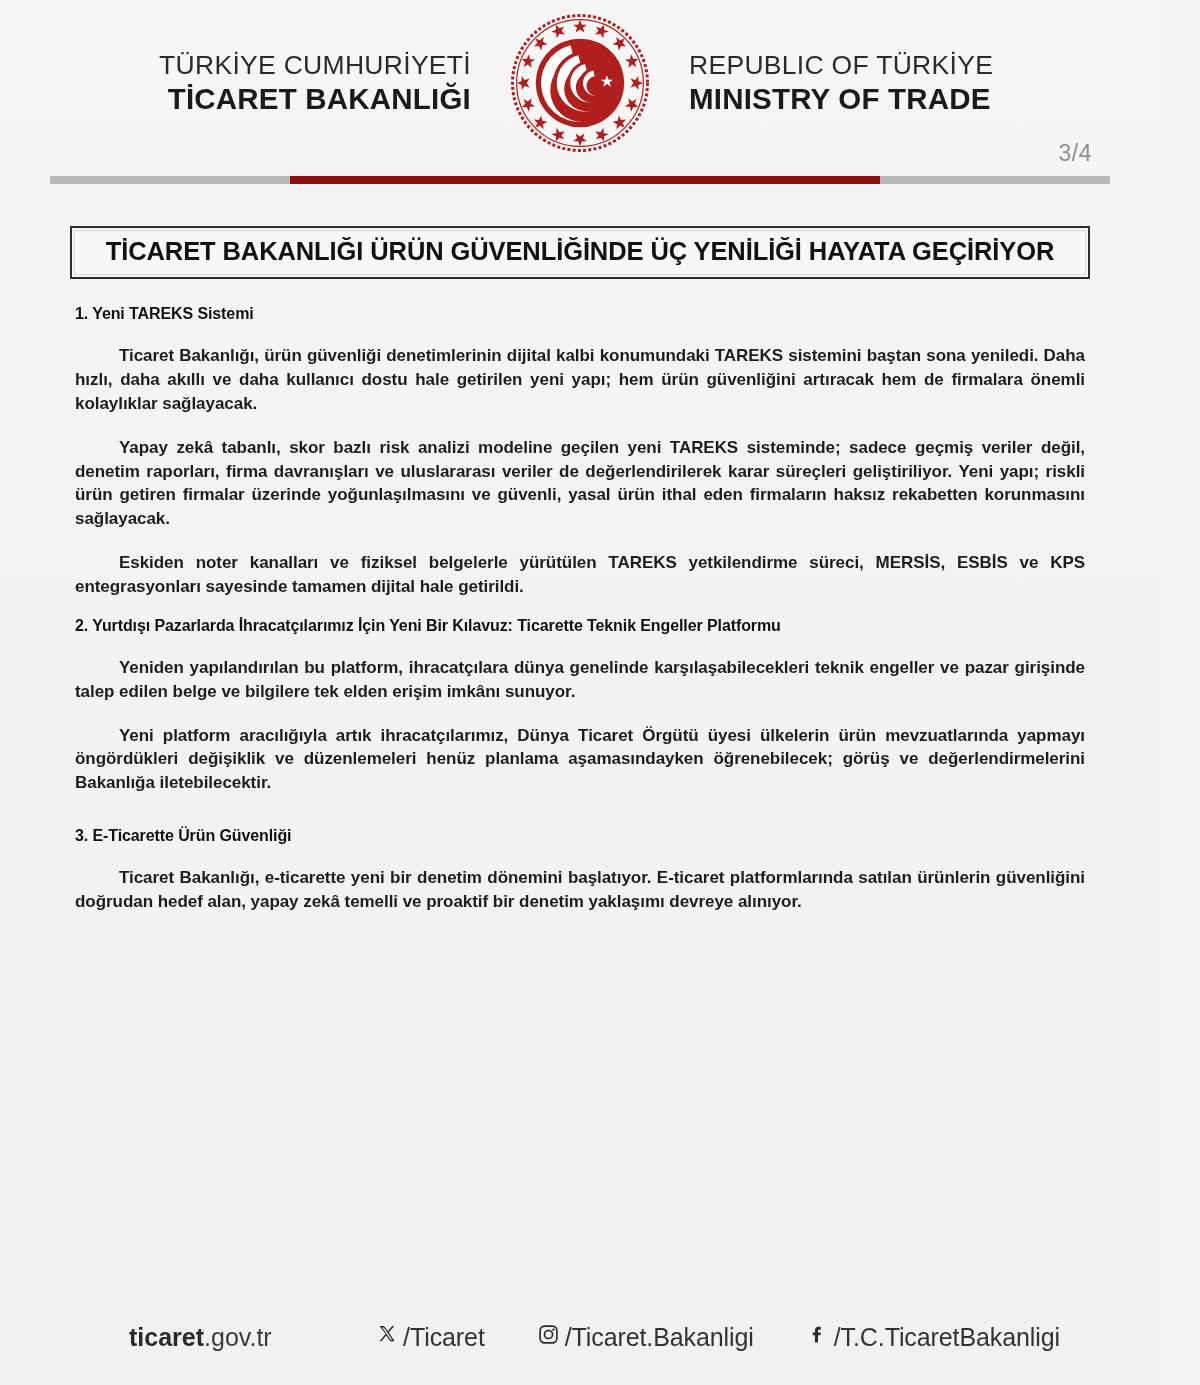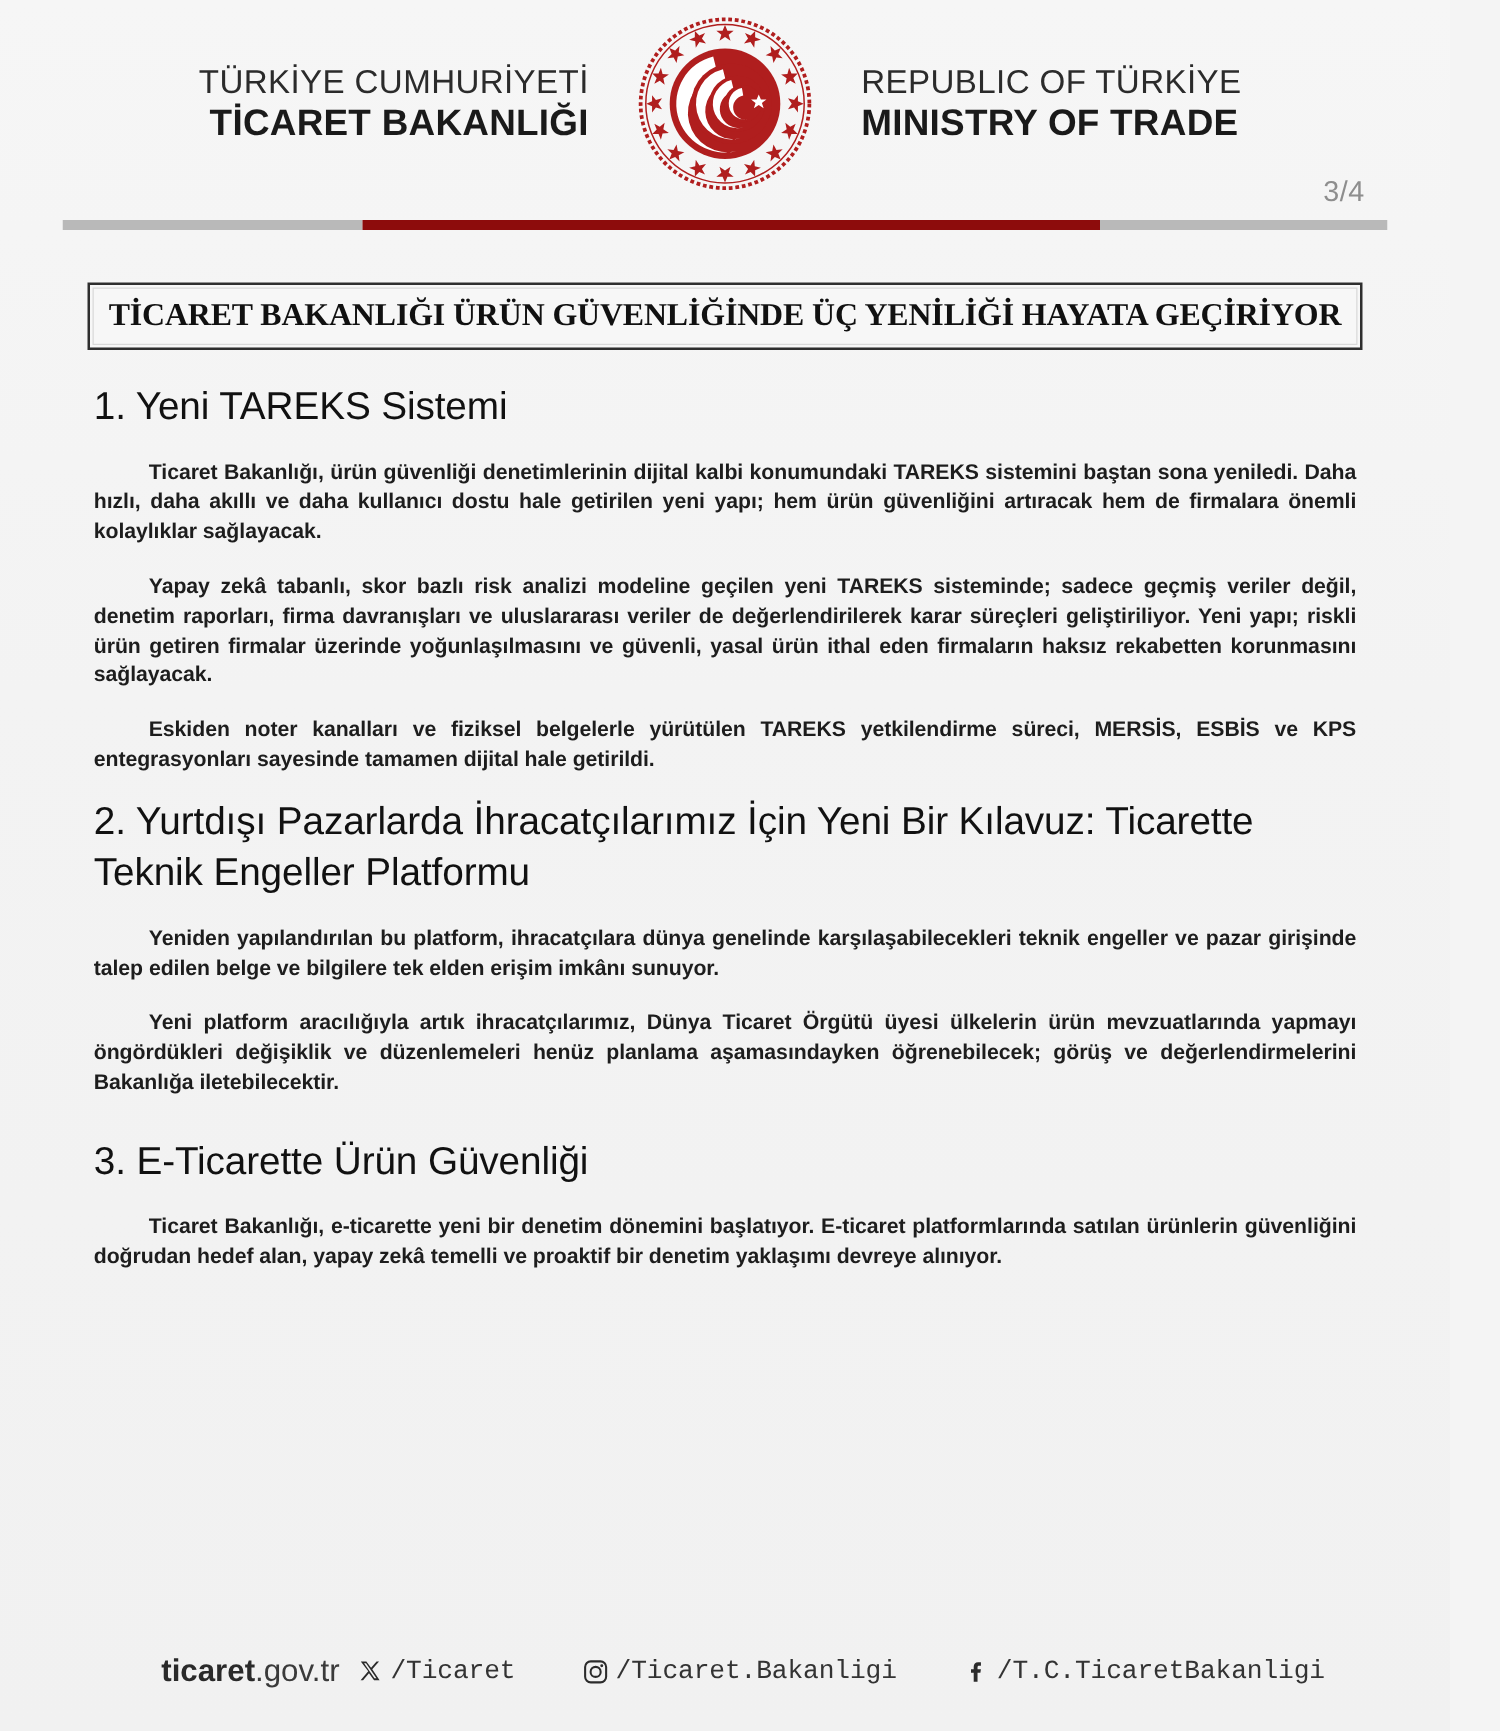--- a/index.html
+++ b/index.html
@@ -97,39 +97,38 @@
   .title-wrap {
     margin: 42px auto 0 auto;
     width: 1020px;
   }
   .title-box {
     border: 2px solid #2e2e2e;
     background: #f7f7f7;
     padding: 9px 6px 11px 6px;
     text-align: center;
     box-shadow: inset 0 0 0 2px #f7f7f7, inset 0 0 0 3px #d9d9d9;
-    font-family: Liberation Serif, serif;
   }
   .title-box-text {
     font-size: 25.5px;
     font-weight: 700;
     letter-spacing: -0.1px;
     color: #111;
     white-space: nowrap;
   }
 
   
   .content {
     width: 1010px;
     margin: 0 auto;
     padding-top: 24px;
   }
   h2.sec-head {
-    font-size: 31px;
-    font-weight: 400;
+    font-size: 16px;
+    font-weight: 700;
     color: #111;
     margin: 0 0 6px 0;
     line-height: 1.34;
     letter-spacing: -0.1px;
   }
   .sec-block { margin-bottom: 4px; }
   .sec-block.s2 { margin-top: 16px; }
   .sec-block.s3 { margin-top: 30px; }
 
   p.para {
@@ -167,26 +166,25 @@
   .brand span.tld { font-weight: 400; color: #3a3a3a; }
 
   .socials {
     margin-left: auto;
     display: flex;
     align-items: center;
     gap: 52px;
   }
   .social {
     display: flex;
-    align-items: center;
+    align-items: flex-start;
     gap: 4px;
-    font-size: 21px;
+    font-size: 25px;
     color: #333;
     white-space: nowrap;
-    font-family: Liberation Mono, monospace;
   }
   .social .glyph {
     display: inline-flex;
     align-items: center;
     justify-content: center;
     width: 24px;
     height: 24px;
   }
   .social .handle { letter-spacing: -0.1px; }
 

